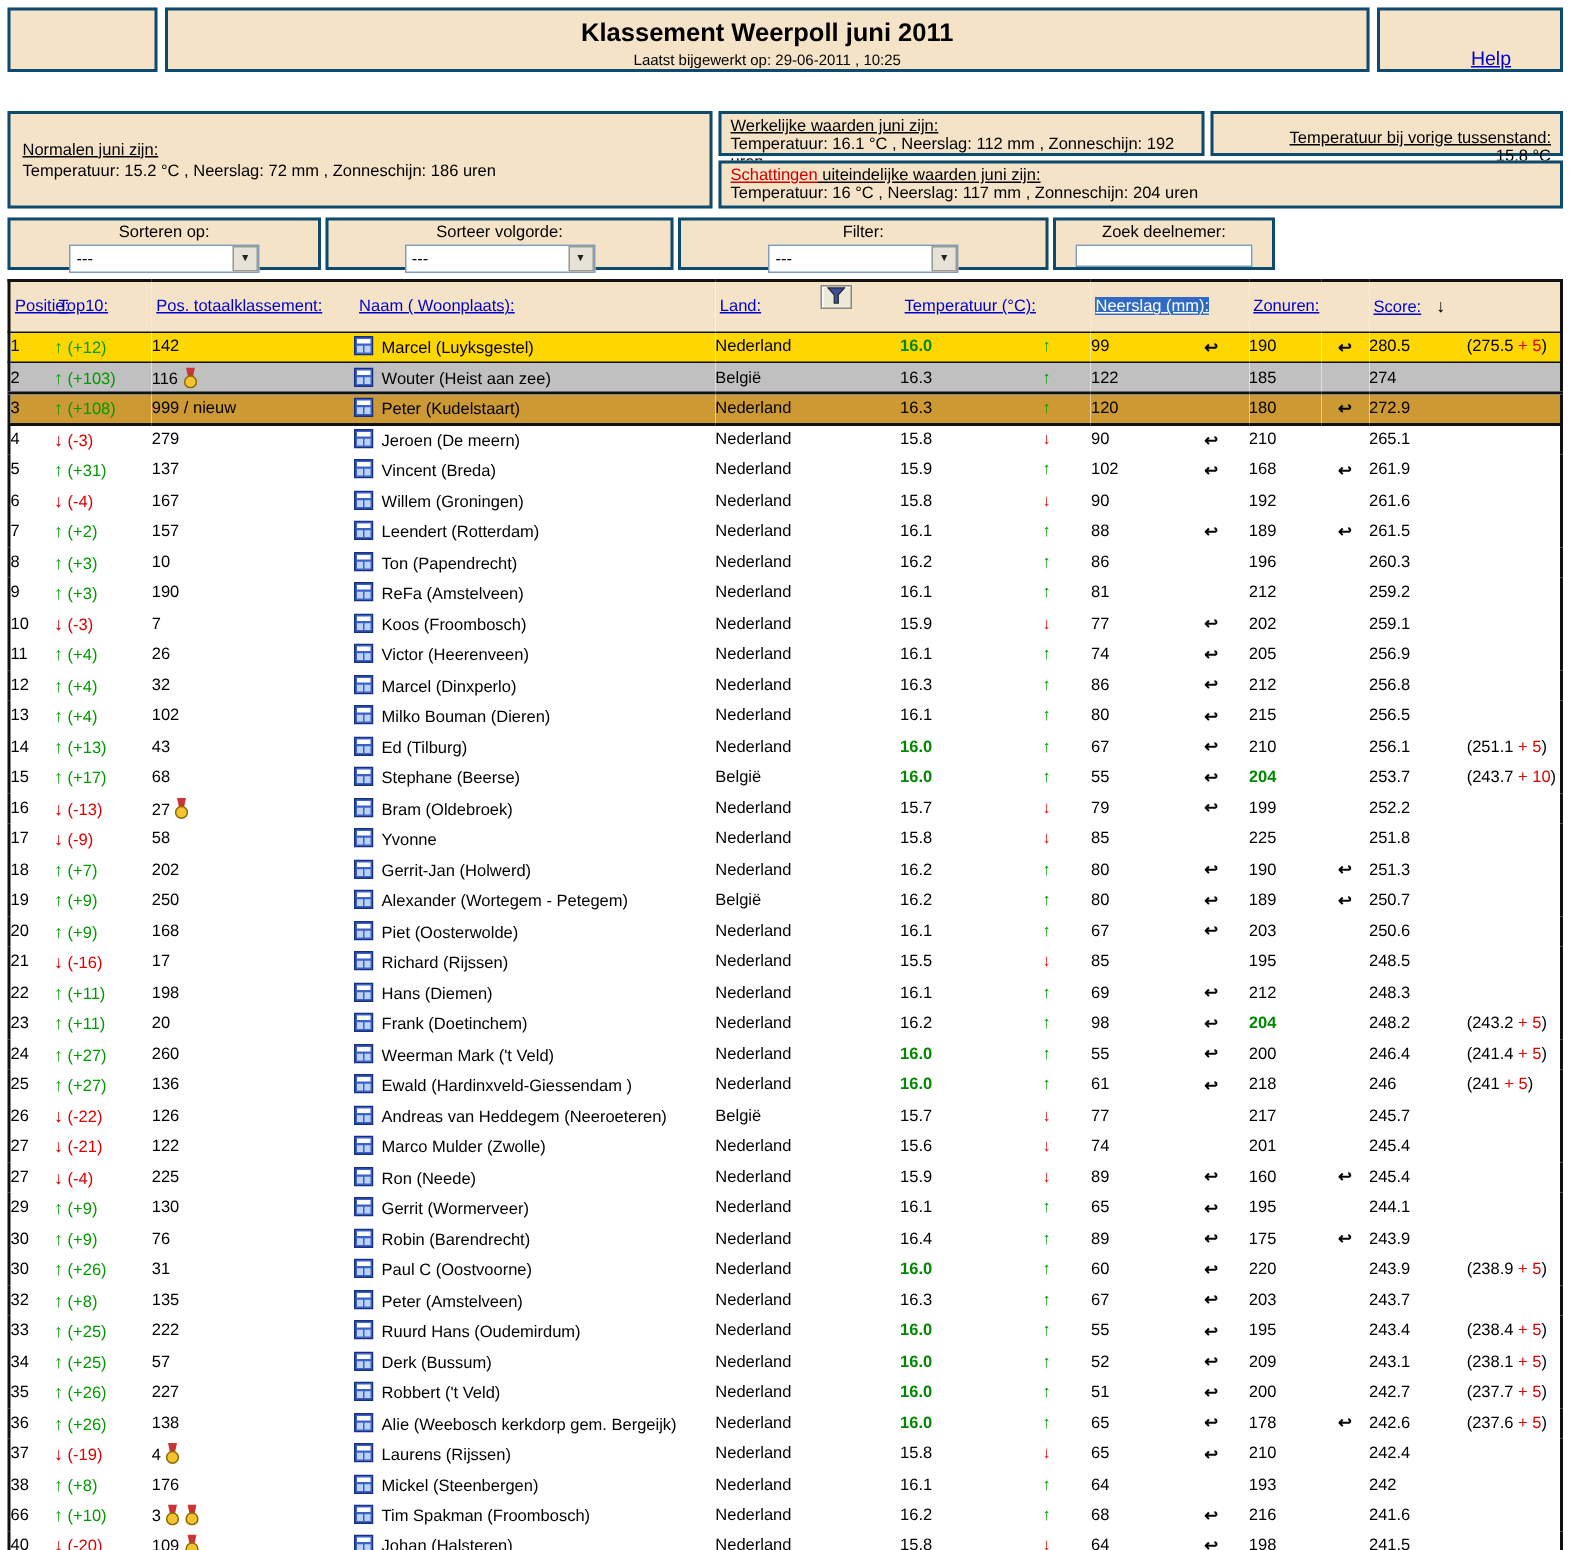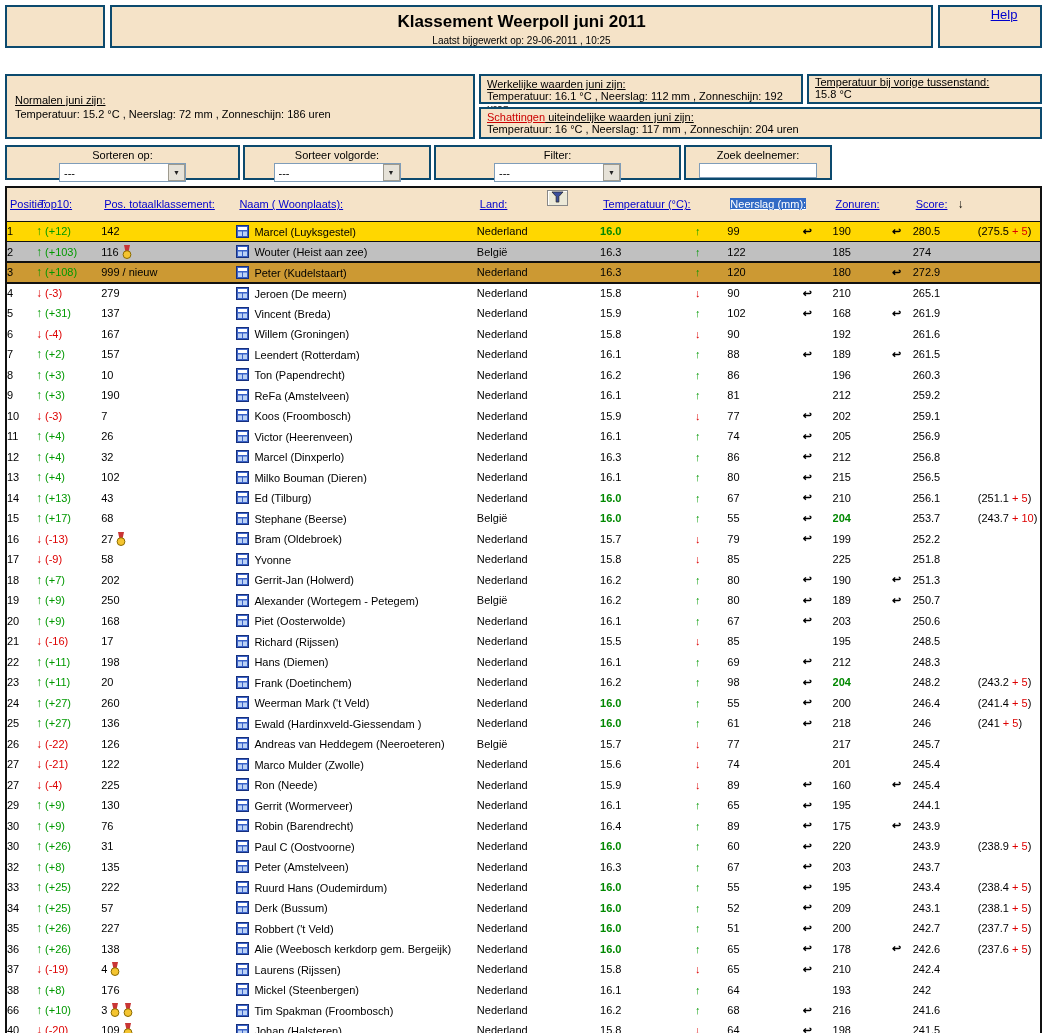--- a/index.html
+++ b/index.html
@@ -7,38 +7,38 @@
   body { width:1047px; font-family:"Liberation Sans", sans-serif; color:#000; }
   .page { padding:5px; }
   .box { background:#F5E3C8; border:2px solid #0c4a6e; }
 
   
   .topbar { display:flex; gap:5px; height:43px; margin-bottom:26px; }
   .corner-box { width:100px; }
   .title-box { flex:1; text-align:center; padding-top:5px; }
   .title { font-size:17px; font-weight:bold; }
   .subtitle { font-size:10px; margin-top:3px; }
-  .help-box { width:104px; display:flex; align-items:flex-start; justify-content:center;padding-left:28px; }
+  .help-box { width:124px; display:flex; align-items:flex-end; justify-content:center;padding-left:28px; }
   .link { color:#0000CC; text-decoration:underline; cursor:pointer; font-size:13px; }
 
   
   .info-row { display:flex; gap:4px; margin-bottom:6px; }
   .info-left { width:470px; height:65px; padding:4px 8px; display:flex; flex-direction:column; justify-content:center; gap:2px; font-size:11px; }
   .info-right { flex:1; display:flex; flex-direction:column; gap:3px; }
   .info-top { display:flex; gap:4px; }
   .info-actual { width:324px; height:30px; padding:2px 6px; font-size:11px; }
-  .info-prev { flex:1; height:30px; padding:0 6px; font-size:11px; }
+  .info-prev { flex:1; height:30px; padding:10px 6px; font-size:11px;text-align:right; }
   .info-estimate { height:32px; padding:2px 6px; font-size:11px; }
   .u { text-decoration:underline; }
   .link-red { color:#CC0000; text-decoration:underline; cursor:pointer; }
 
   
   .controls-row { display:flex; gap:3px; margin-bottom:6px; }
   .ctrl { height:35px; display:flex; flex-direction:column; align-items:center; padding-top:2px; font-size:11px; }
-  .ctrl1 { width:235px; } .ctrl2 { width:188px; } .ctrl3 { width:247px; } .ctrl4 { width:148px; }
+  .ctrl1 { width:209px; } .ctrl2 { width:232px; } .ctrl3 { width:247px; } .ctrl4 { width:148px; }
   .ctrl5 { width:124px; justify-content:center; padding-top:0; }
   .fake-select { width:127px; height:19px; border:1px solid #7F9DB9; background:#fff; display:flex; align-items:center; margin-top:2px; cursor:default; }
   .fs-value { flex:1; padding-left:4px; font-size:11px; }
   .fs-btn { width:17px; height:17px; background:#E6E2D8; border:1px solid #9E9A8E; display:flex; align-items:center; justify-content:center; font-size:7px; color:#222; }
   .search-input { width:118px; height:19px; border:1px solid #7F9DB9; font-size:11px; padding:0 3px; margin-top:2px; font-family:inherit; }
   .toon-btn { width:64px; height:23px; background:#E8E6DA; border:1px solid #777; border-radius:2px; font-size:12px; font-family:inherit; box-shadow:inset -1px -1px 0 #999, inset 1px 1px 0 #fff; cursor:pointer; }
 
   
   table.board { border-collapse:collapse; table-layout:fixed; width:1037px; border:2px solid #111; }
   .board thead tr { height:34px; background:#F5E3C8; }

